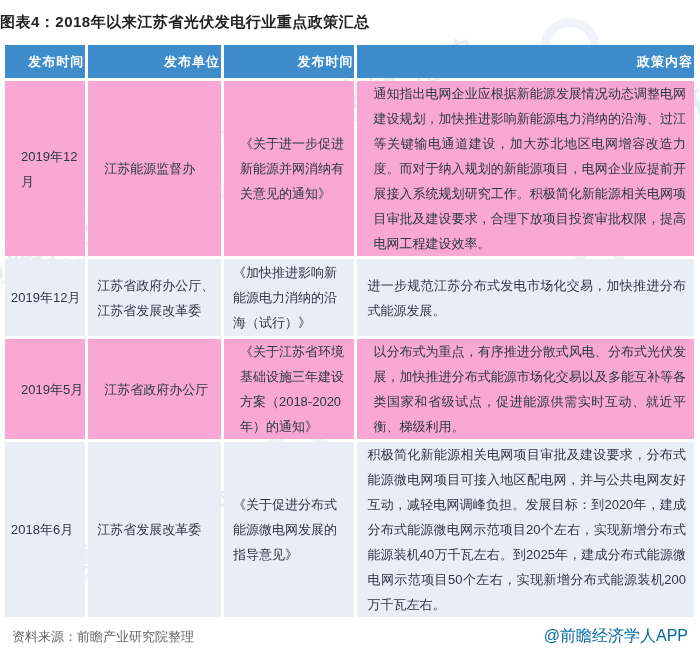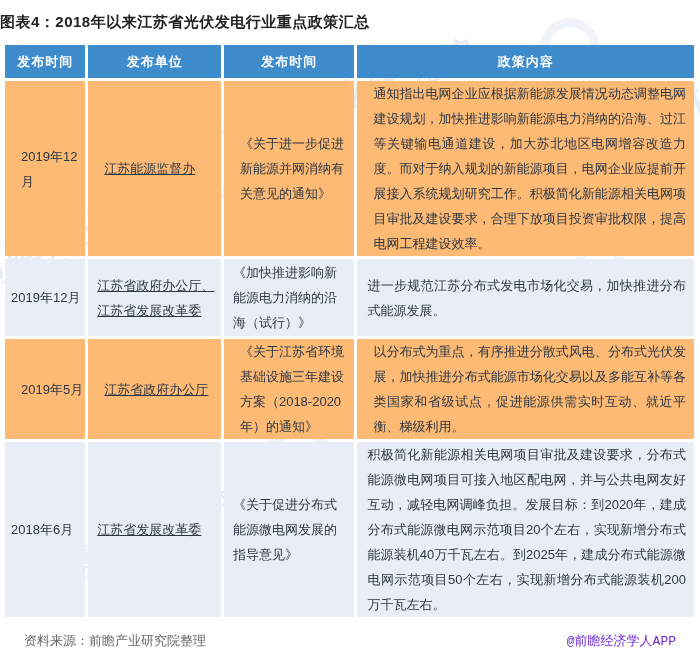--- a/index.html
+++ b/index.html
@@ -13,42 +13,42 @@
     padding-top:13px; height:42px;
     font-size:15px; font-weight:bold; color:#222222; letter-spacing:0.5px;
   }
   table.policy {
     border-collapse:separate; border-spacing:3px;
     margin-left:2px; width:695px; table-layout:fixed;
     position:relative; z-index:2;
   }
   th {
     background:#3f8ccd; color:#ffffff; font-size:13px; font-weight:bold;
-    height:33px; text-align:center; letter-spacing:1px;
+    height:33px; text-align:right; letter-spacing:1px;
   }
   td {
     font-size:13px; color:#2e3744; line-height:25px; vertical-align:middle;
     word-break:break-all;
   }
-  tr.dark td  { background:#fdba74;padding-left:16px; }
+  tr.dark td  { background:#f9a8d4;padding-left:16px; }
   tr.light td { background:#e9eef6; }
   td.date        { padding:0 2px 0 6px; }
-  td.org         { padding:0 6px 0 9px;text-decoration:underline; }
+  td.org         { padding:0 6px 0 9px; }
   td.policy-name { padding:0 6px 0 9px; }
   td.content     { padding:0 8px 0 10px; text-align:justify; }
   tr.r1 td { height:174px; }
   tr.r2 td { height:77px; }
   tr.r3 td { height:97px; }
   tr.r4 td { height:168px; }
   .footer {
     display:flex; justify-content:space-between; align-items:center;
-    padding:0 24px; margin-top:12px; position:relative; z-index:2;
+    padding:0 12px; margin-top:6px; position:relative; z-index:2;
   }
   .footer .source { font-size:13px; color:#666666; }
-  .footer .credit { font-size:13px; color:#6d28d9;font-family:Liberation Mono, monospace; }
+  .footer .credit { font-size:16px; color:#0369a1; }
   
   .wm-layer { position:absolute; left:0; top:0; width:700px; height:663px;
               pointer-events:none; z-index:1; overflow:hidden; }
   .wm {
     position:absolute; transform:rotate(-20deg); transform-origin:left top;
     color:rgba(125,150,185,0.18); font-size:34px; font-weight:bold;
     letter-spacing:5px; white-space:nowrap; line-height:1.1;
   }
   .wm .sub { display:block; font-size:9px; font-weight:normal; letter-spacing:2px;
              color:rgba(125,150,185,0.20); }

